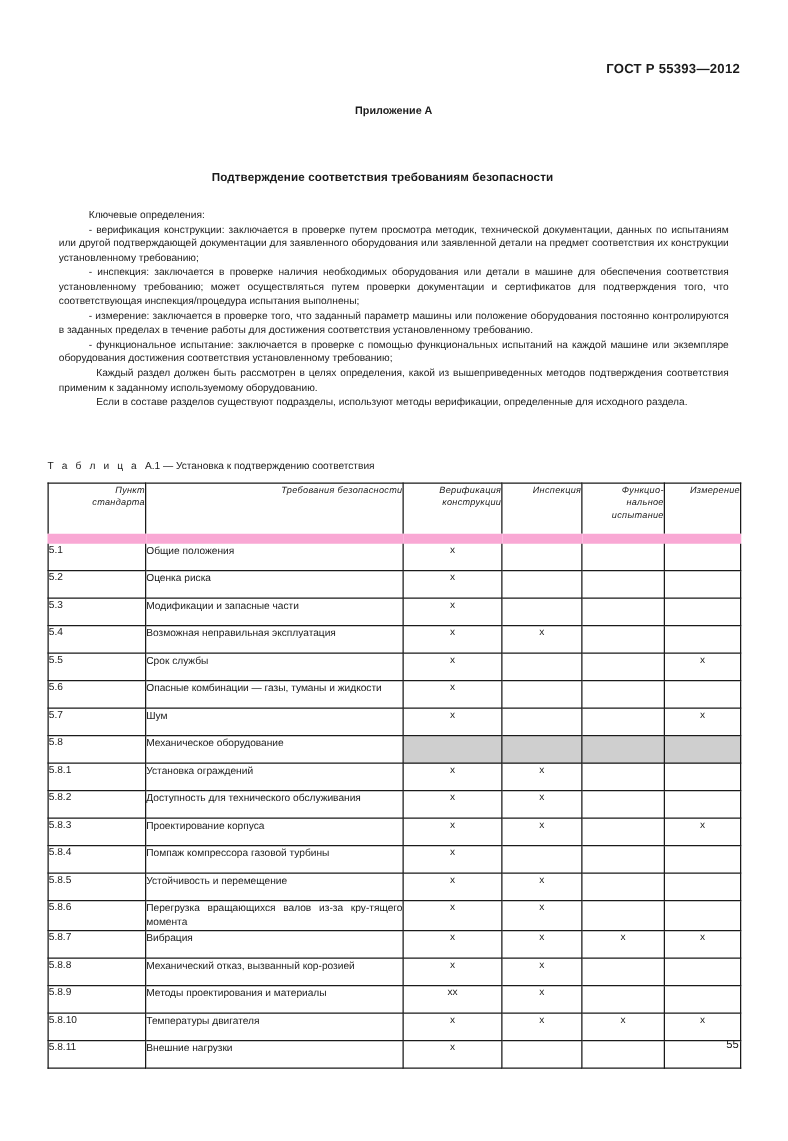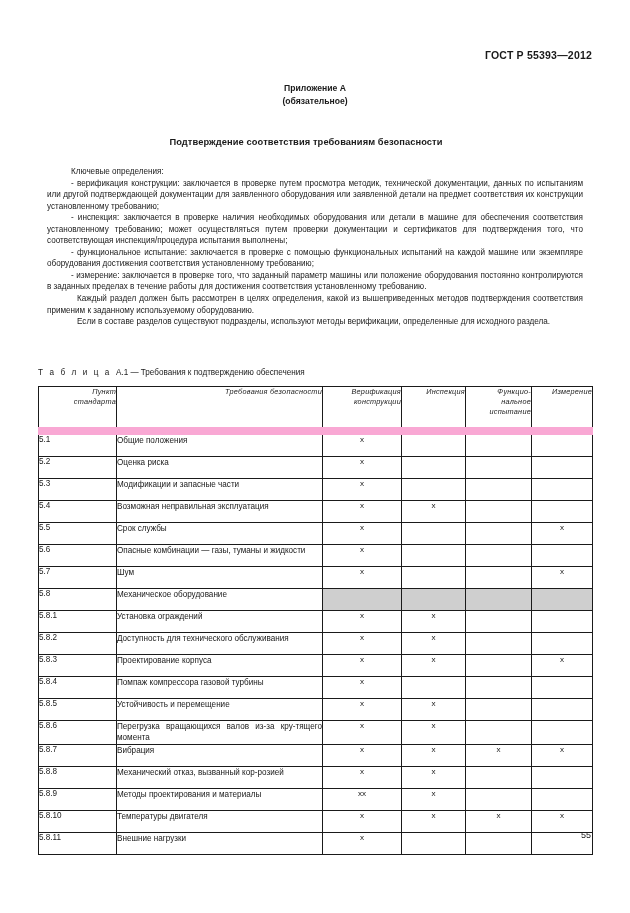--- a/index.html
+++ b/index.html
@@ -161,37 +161,36 @@
 </style>
 </head>
 <body>
 
 <div class="page">
 
   <div class="running-head">ГОСТ Р 55393—2012</div>
 
   <div class="annex-head">
     <div>Приложение А</div>
-    <div>(обязательное)</div>
   </div>
 
   <div class="doc-title">Подтверждение соответствия требованиям безопасности</div>
 
   <div class="body-copy">
     <p class="noindent" style="text-indent:24px;">Ключевые определения:</p>
     <p>- верификация конструкции: заключается в проверке путем просмотра методик, технической документации, данных по испытаниям или другой подтверждающей документации для заявленного оборудования или заявленной детали на предмет соответствия их конструкции установленному требованию;</p>
     <p>- инспекция: заключается в проверке наличия необходимых оборудования или детали в машине для обеспечения соответствия установленному требованию; может осуществляться путем проверки документации и сертификатов для подтверждения того, что соответствующая инспекция/процедура испытания выполнены;</p>
+    <p>- измерение: заключается в проверке того, что заданный параметр машины или положение оборудования постоянно контролируются в заданных пределах в течение работы для достижения соответствия установленному требованию.</p>
     <p>- функциональное испытание: заключается в проверке с помощью функциональных испытаний на каждой машине или экземпляре оборудования достижения соответствия установленному требованию;</p>
-    <p>- измерение: заключается в проверке того, что заданный параметр машины или положение оборудования постоянно контролируются в заданных пределах в течение работы для достижения соответствия установленному требованию.</p>
     <p style="text-indent:30px;">Каждый раздел должен быть рассмотрен в целях определения, какой из вышеприведенных методов подтверждения соответствия применим к заданному используемому оборудованию.</p>
     <p style="text-indent:30px;">Если в составе разделов существуют подразделы, используют методы верификации, определенные для исходного раздела.</p>
   </div>
 
   <div class="table-caption">
-    <span class="sp">Т а б л и ц а</span><span>&nbsp; </span><span>А.1 — Требования к подтверждению обеспечения</span>
+    <span class="sp">Т а б л и ц а</span><span>&nbsp; </span><span>А.1 — Установка к подтверждению соответствия</span>
   </div>
 
   <div class="tbl-wrap">
     <table class="req">
       <colgroup>
         <col class="c-clause">
           <col class="c-req">
           <col class="c-ver">
           <col class="c-insp">
           <col class="c-func">

